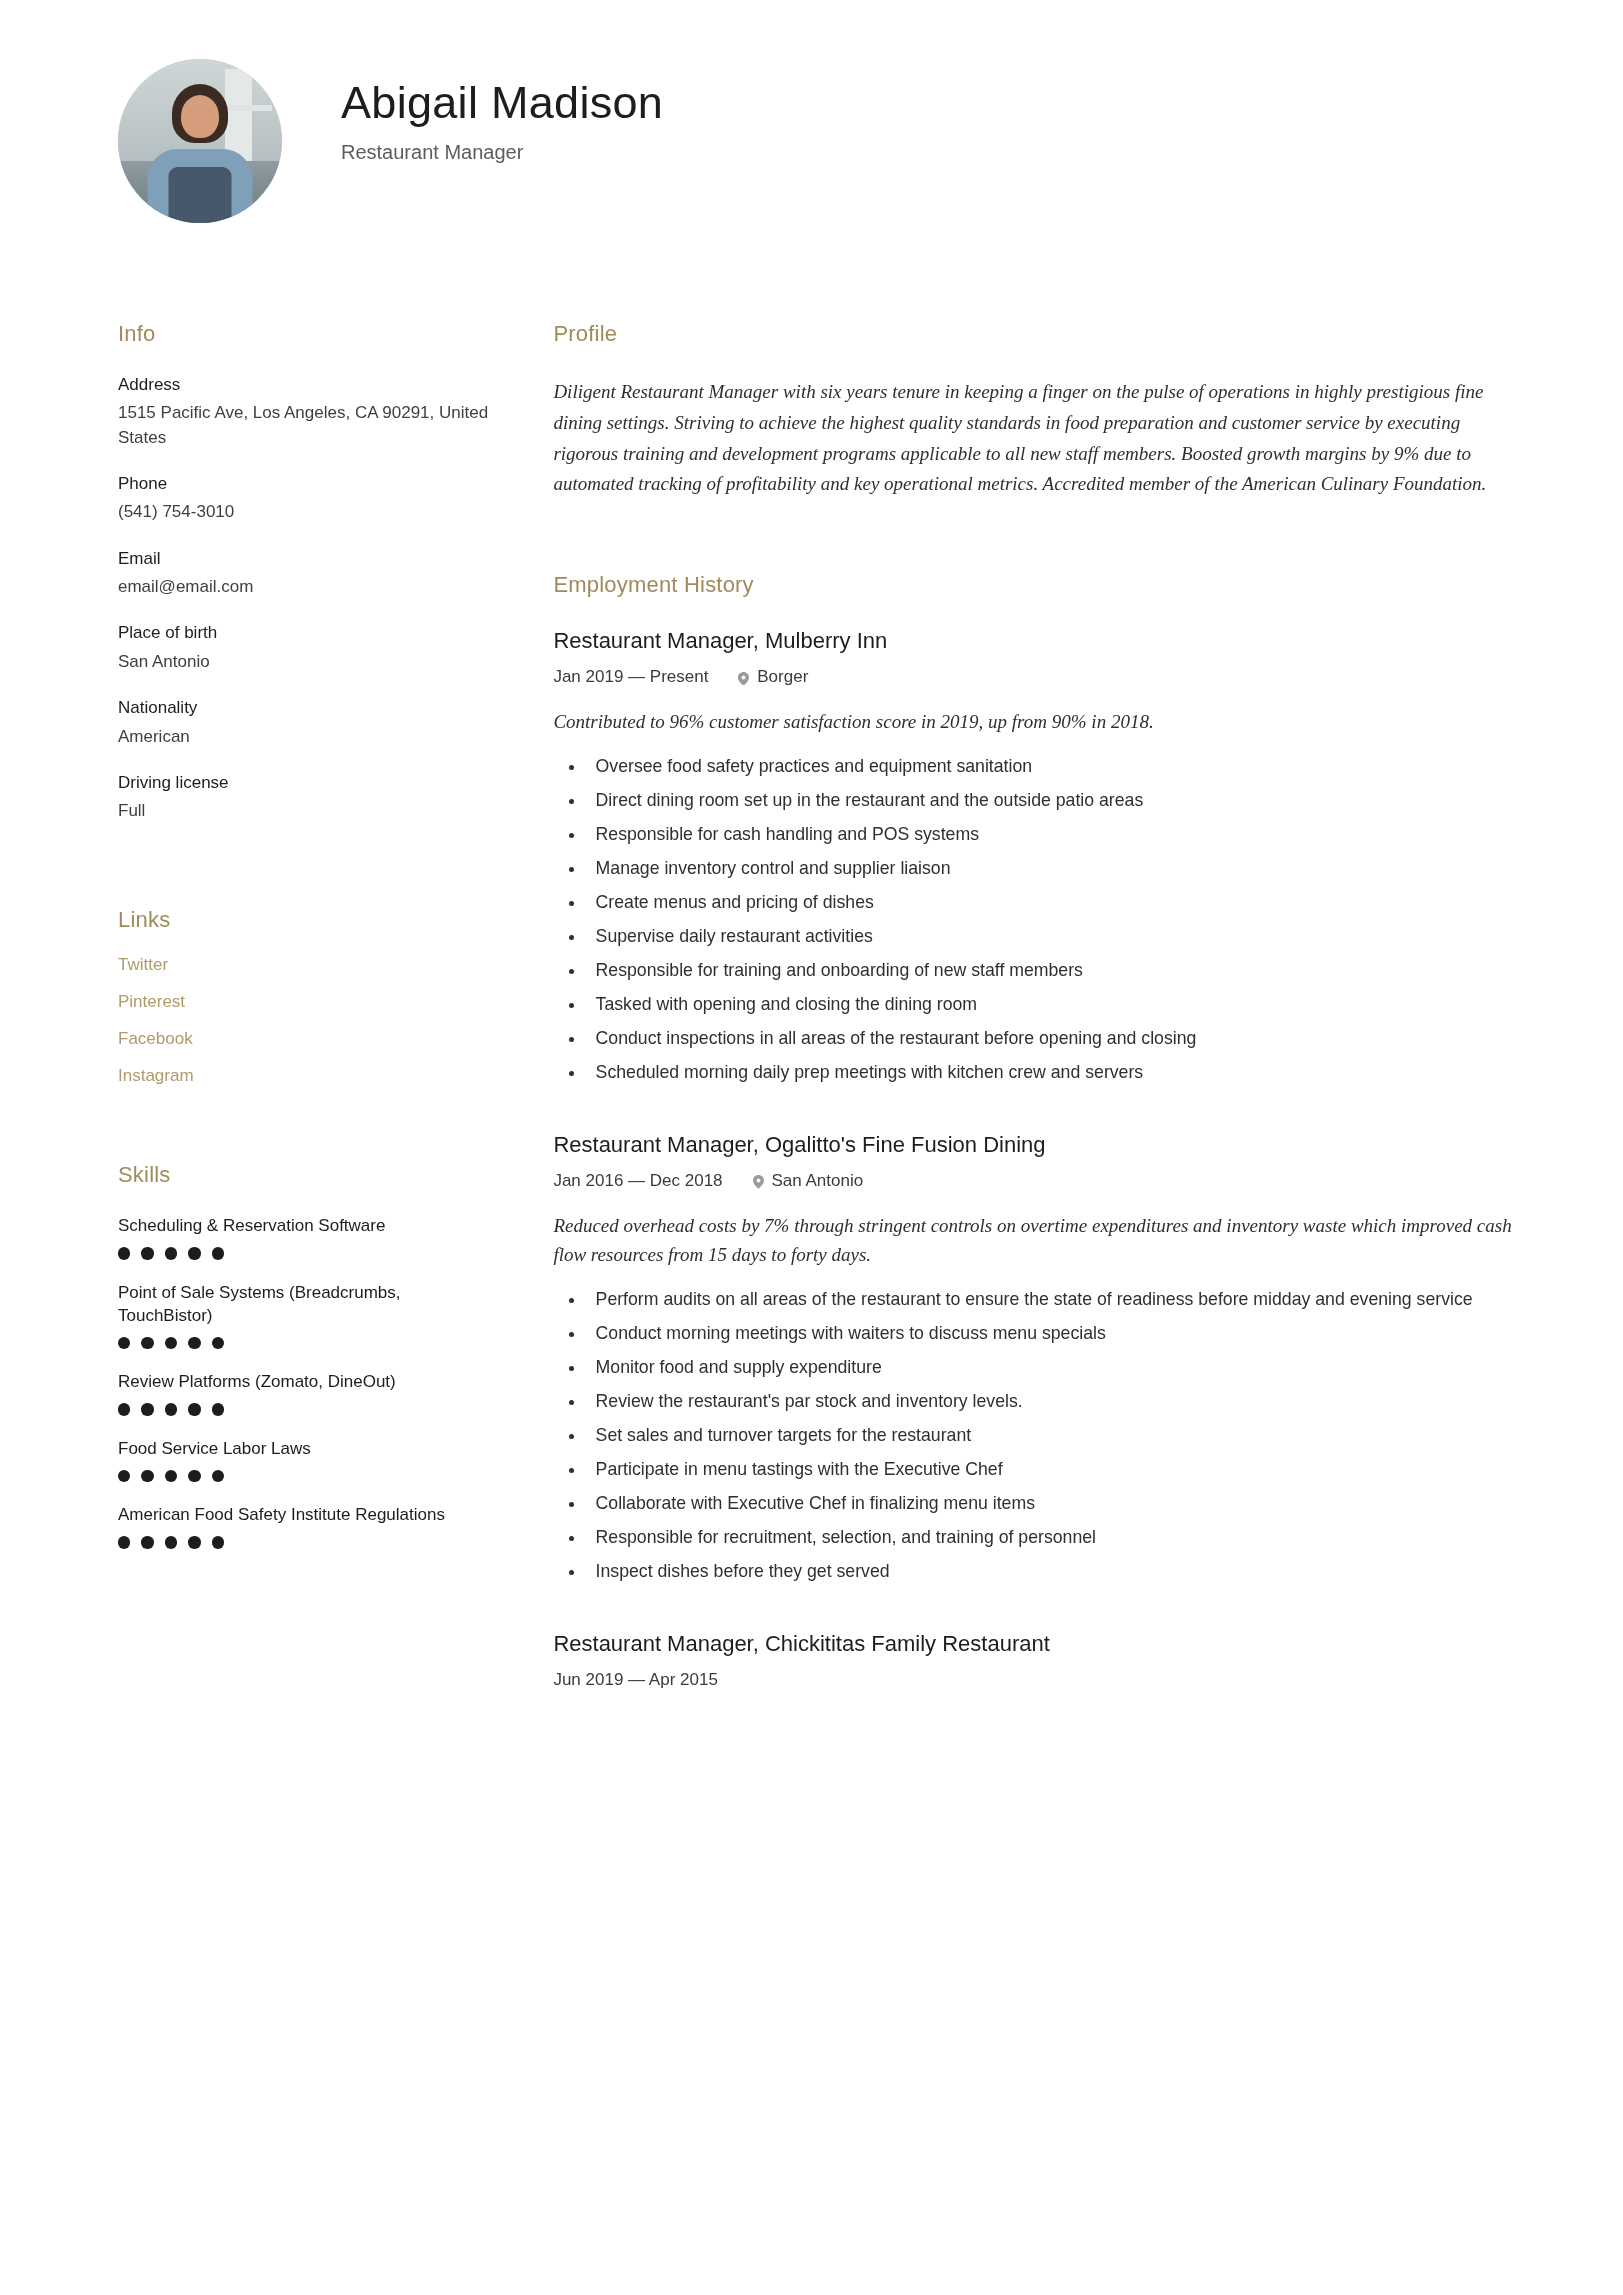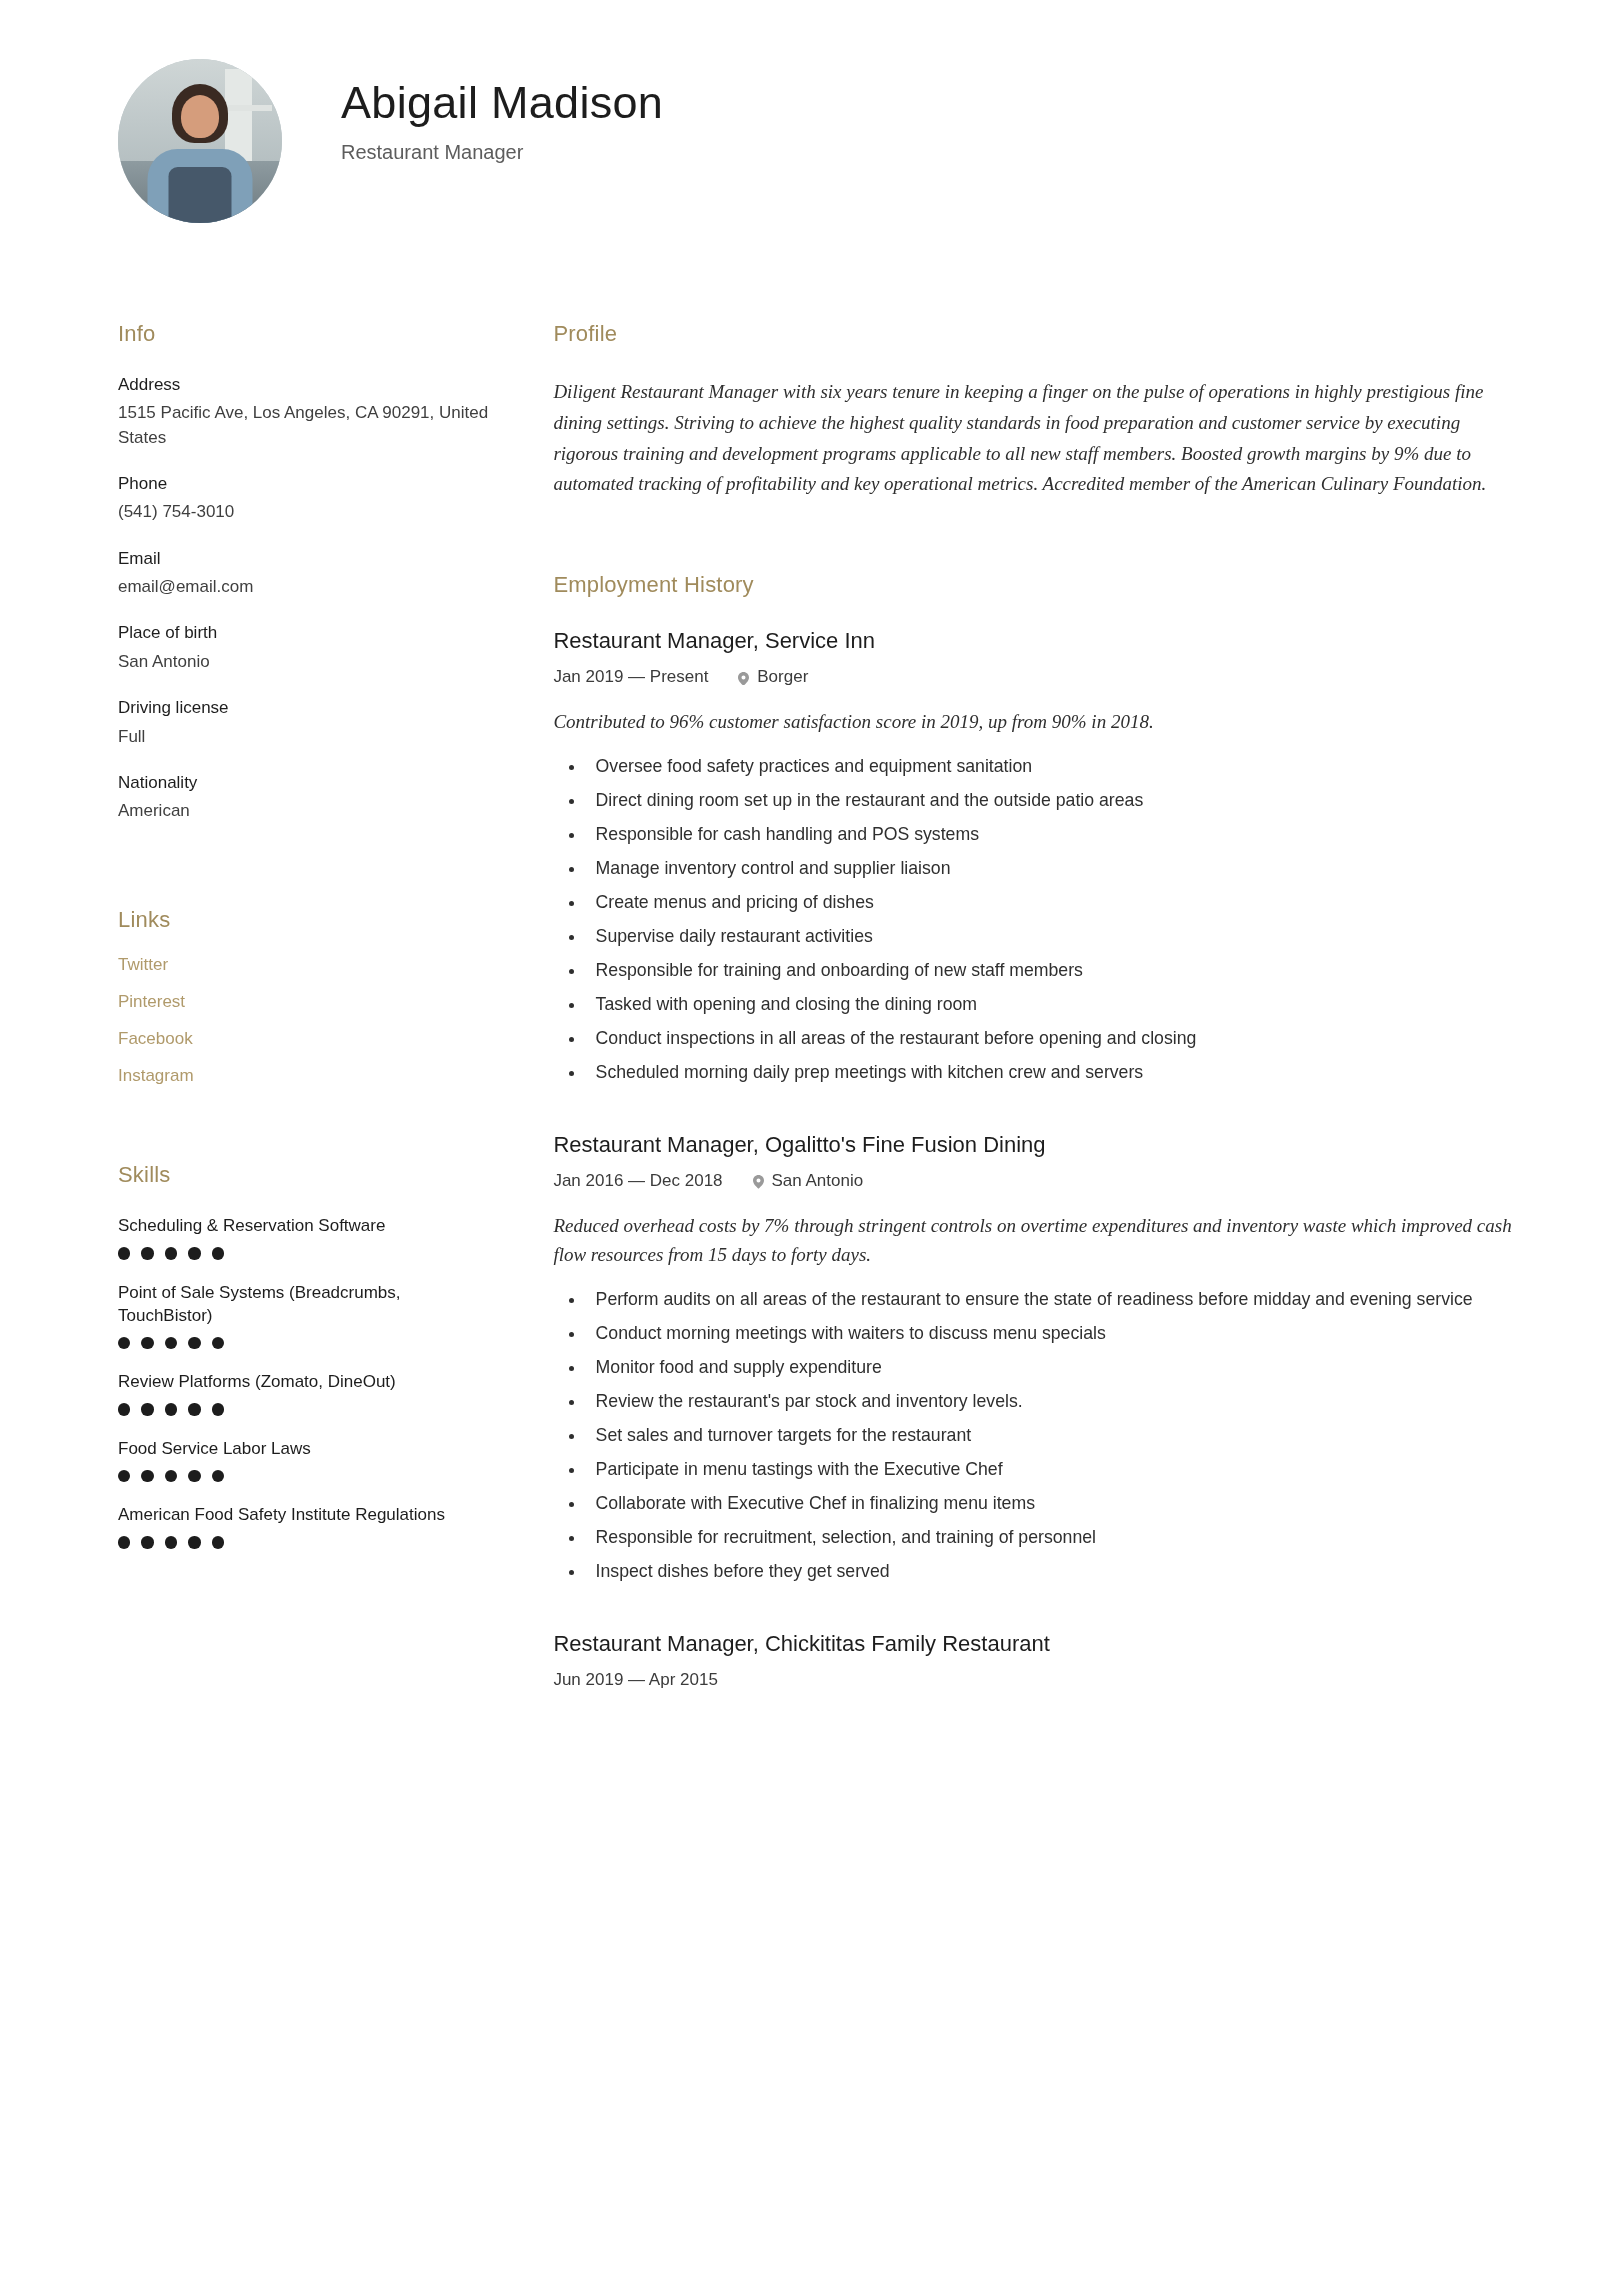--- a/index.html
+++ b/index.html
@@ -245,26 +245,26 @@
       </div>
       <div class="field">
         <div class="field-label">Email</div>
         <div class="field-value">email@email.com</div>
       </div>
       <div class="field">
         <div class="field-label">Place of birth</div>
         <div class="field-value">San Antonio</div>
       </div>
       <div class="field">
+        <div class="field-label">Nationality</div>
+        <div class="field-value">American</div>
+      </div>
+      <div class="field">
         <div class="field-label">Driving license</div>
         <div class="field-value">Full</div>
-      </div>
-      <div class="field">
-        <div class="field-label">Nationality</div>
-        <div class="field-value">American</div>
       </div>
 
       <div class="block-gap"></div>
 
       <div class="section-title">Links</div>
       <div class="links-list">
         <a class="link-item" href="#">Twitter</a>
         <a class="link-item" href="#">Pinterest</a>
         <a class="link-item" href="#">Facebook</a>
         <a class="link-item" href="#">Instagram</a>
@@ -337,21 +337,21 @@
 
       <div class="profile-section">
         <div class="section-title right">Profile</div>
         <div class="profile-text">Diligent Restaurant Manager with six years tenure in keeping a finger on the pulse of operations in highly prestigious fine dining settings. Striving to achieve the highest quality standards in food preparation and customer service by executing rigorous training and development programs applicable to all new staff members. Boosted growth margins by 9% due to automated tracking of profitability and key operational metrics. Accredited member of the American Culinary Foundation.</div>
       </div>
 
       <div class="emp-section">
         <div class="section-title right">Employment History</div>
 
         <div class="job">
-          <div class="job-heading">Restaurant Manager, Service Inn</div>
+          <div class="job-heading">Restaurant Manager, Mulberry Inn</div>
           <div class="job-meta">
             <span class="job-dates">Jan 2019 — Present</span>
             <span class="pin-icon">
               <svg width="11" height="13.7" viewBox="0 0 17 21">
                   <path d="M8.5 0C3.8 0 0 3.8 0 8.5c0 6.4 8.5 12.5 8.5 12.5S17 14.9 17 8.5C17 3.8 13.2 0 8.5 0zm0 11.6a3.1 3.1 0 110-6.2 3.1 3.1 0 010 6.2z" fill="#9a9a9a"></path>
                 </svg>
             </span>
             <span class="job-location">Borger</span>
           </div>
           <div class="job-summary">Contributed to 96% customer satisfaction score in 2019, up from 90% in 2018.</div>

